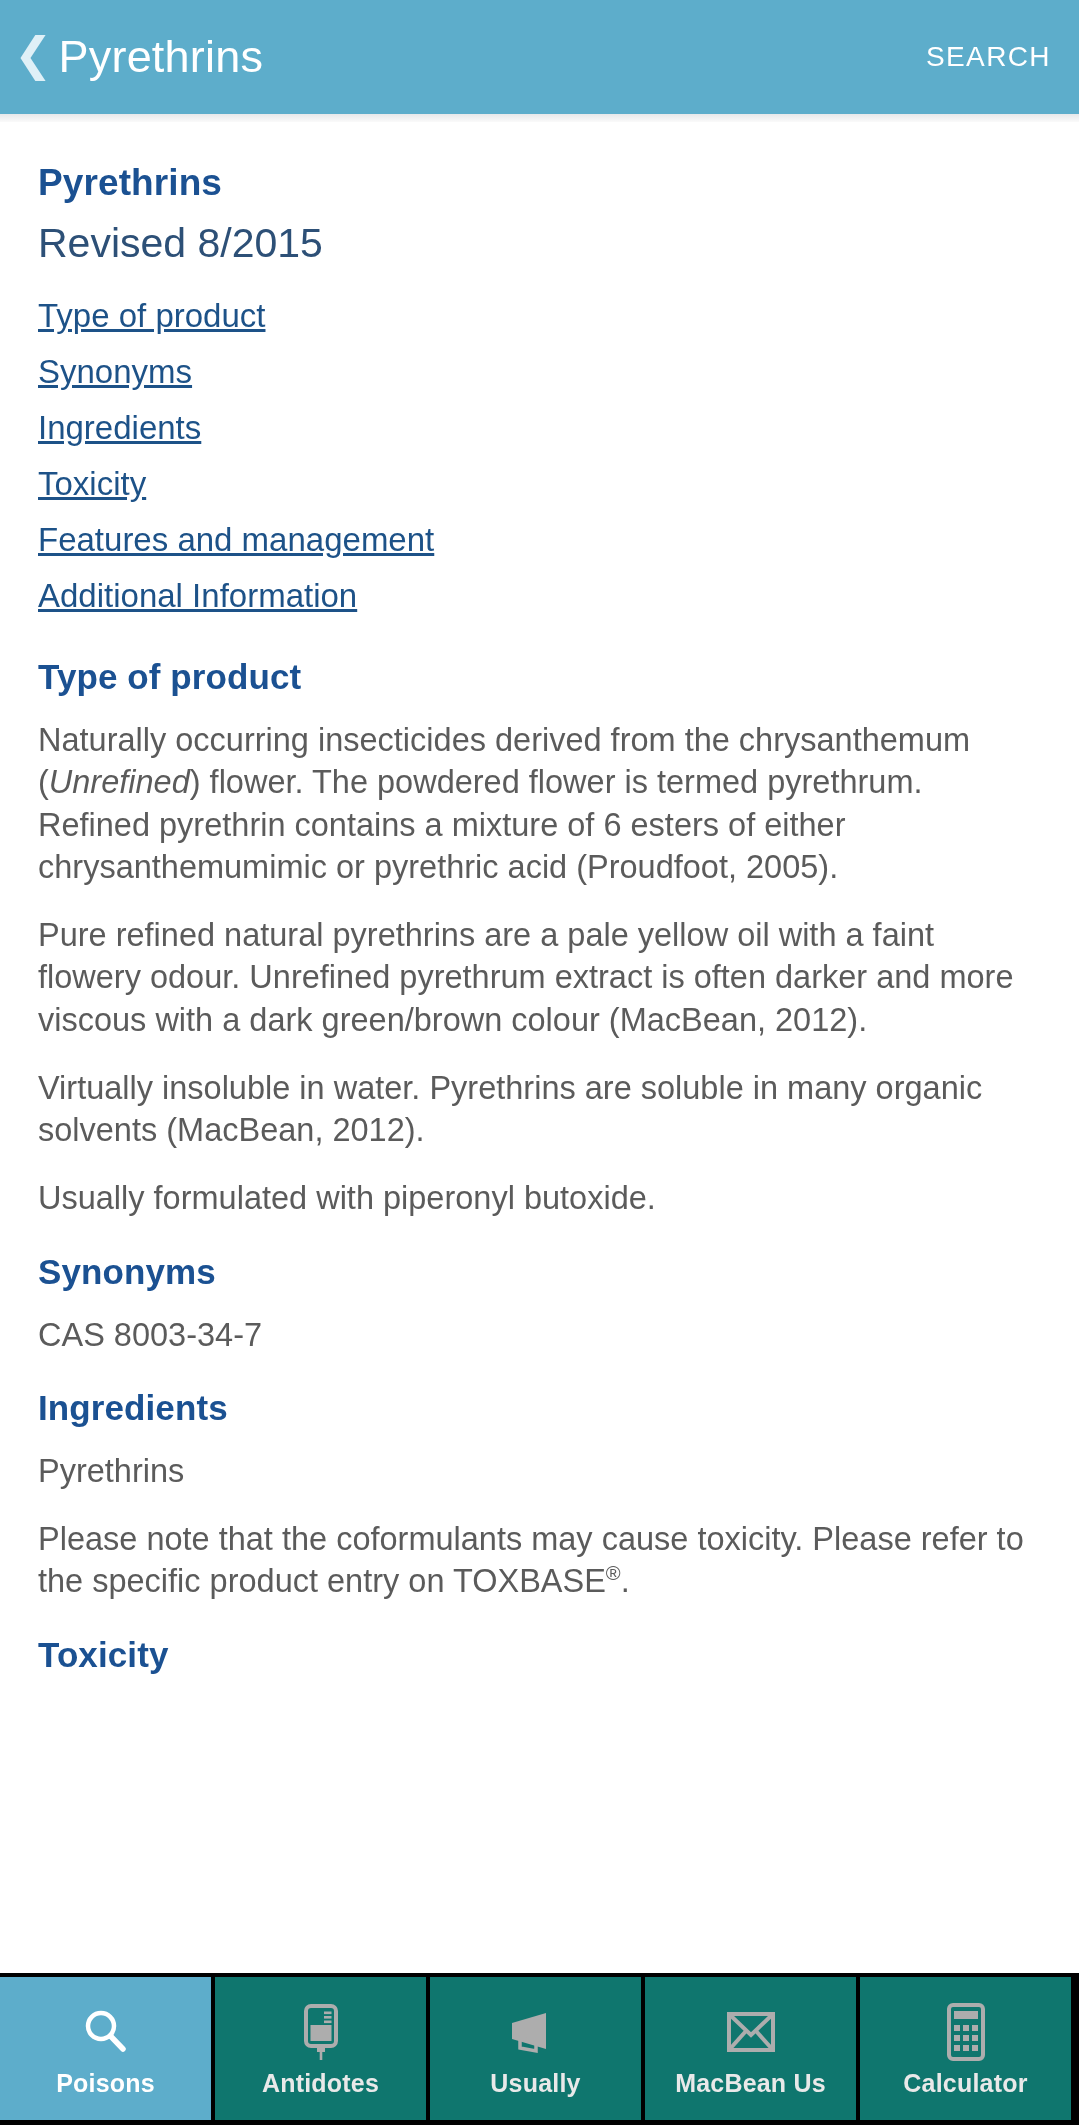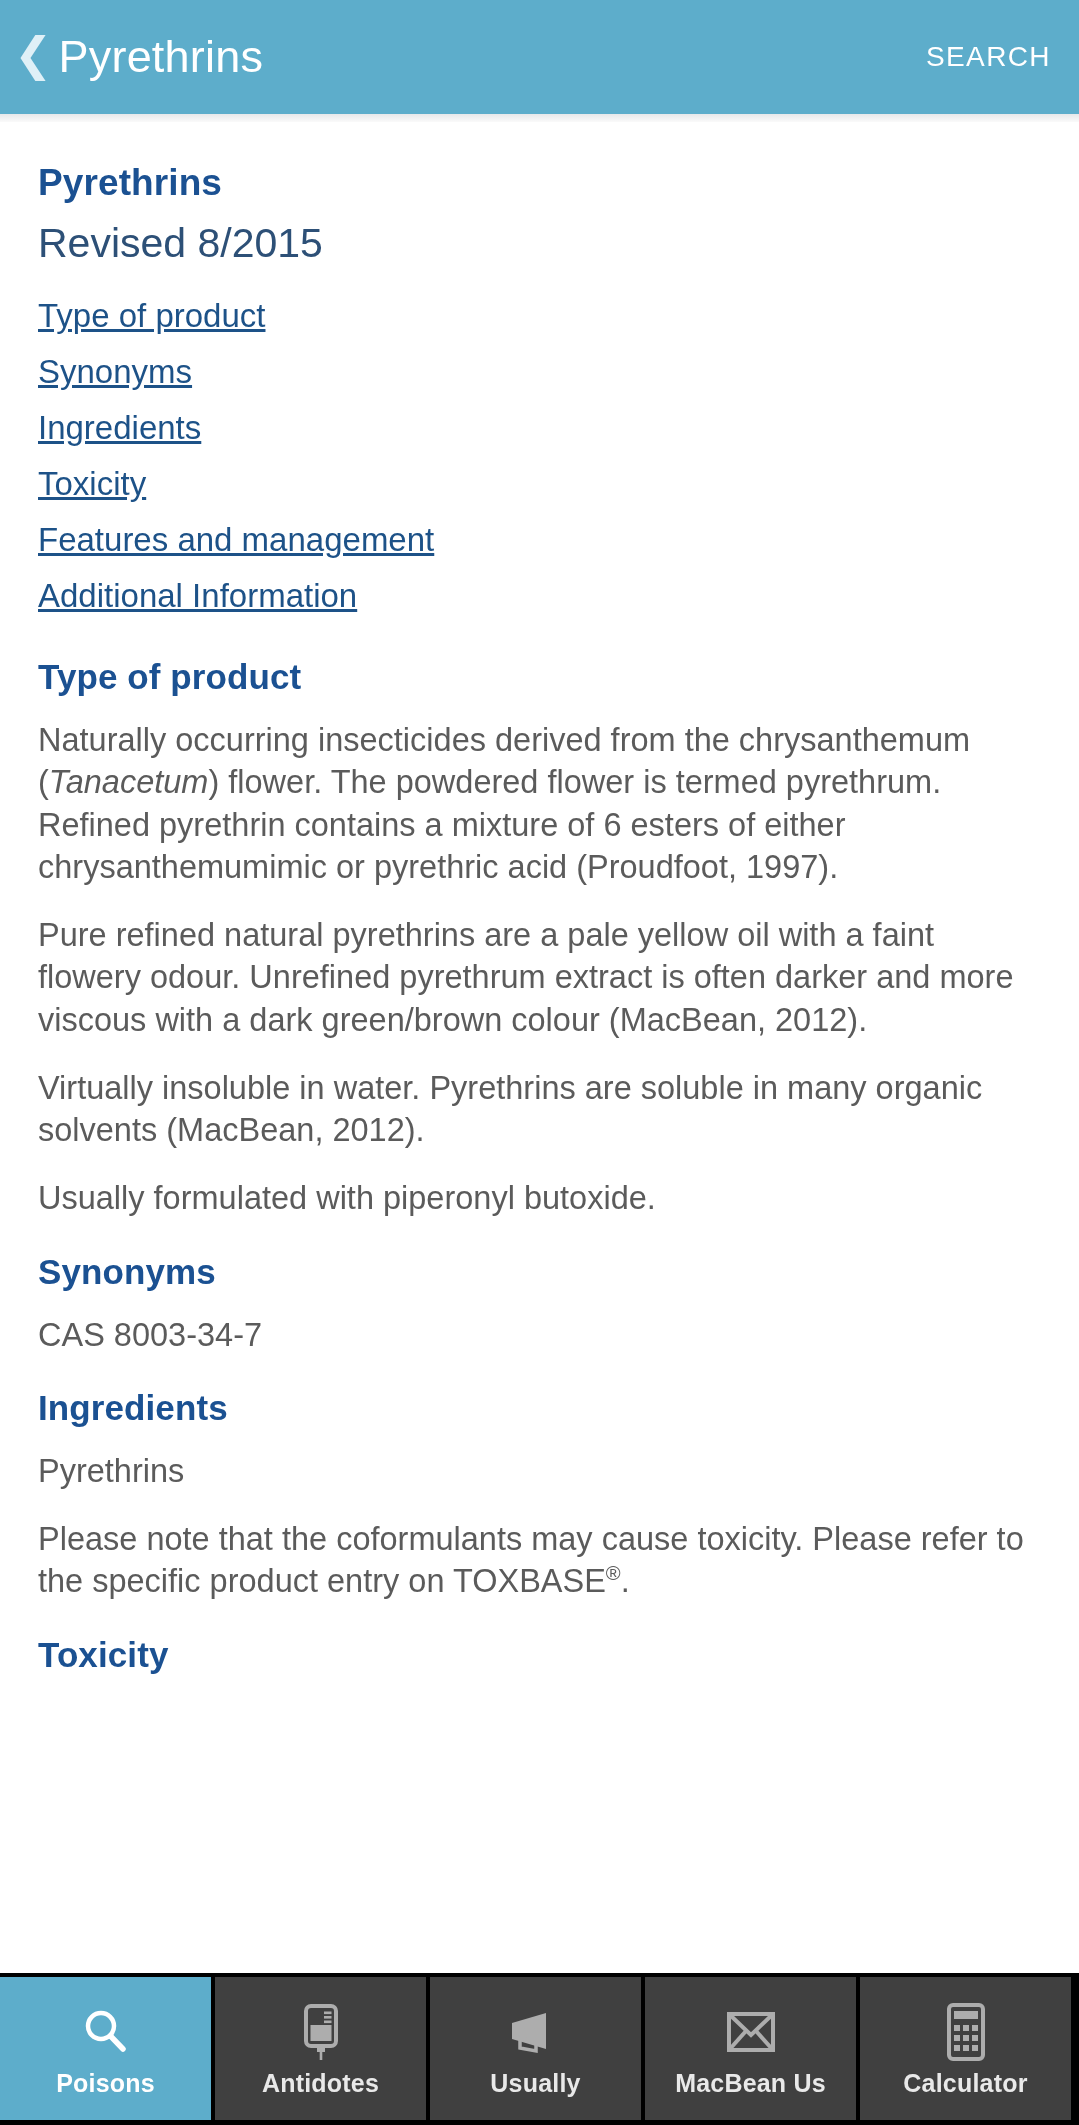--- a/index.html
+++ b/index.html
@@ -131,21 +131,21 @@
     display: flex;
     align-items: stretch;
     border-top: 4px solid #000000;
     border-bottom: 5px solid #000000;
     gap: 4px;
     padding: 0 8px 0 0;
     margin-top: 8px;
   }
   .tab {
     flex: 1 1 0;
-    background: #404040;
+    background: #0f766e;
     display: flex;
     flex-direction: column;
     align-items: center;
     justify-content: center;
     gap: 4px;
     cursor: pointer;
   }
   .tab.active { background: #5dadcb; }
   .tab-icon {
     height: 66px;
@@ -184,21 +184,21 @@
     <div class="toc">
       <a class="toc-link">Type of product</a>
       <a class="toc-link">Synonyms</a>
       <a class="toc-link">Ingredients</a>
       <a class="toc-link">Toxicity</a>
       <a class="toc-link">Features and management</a>
       <a class="toc-link">Additional Information</a>
     </div>
 
     <div class="section-heading">Type of product</div>
-    <p class="para"><span>Naturally occurring insecticides derived from the chrysanthemum (</span><em>Tanacetum</em><span>) flower. The powdered flower is termed pyrethrum. Refined pyrethrin contains a mixture of 6 esters of either chrysanthemumimic or pyrethric acid (Proudfoot, 1997).</span></p>
+    <p class="para"><span>Naturally occurring insecticides derived from the chrysanthemum (</span><em>Unrefined</em><span>) flower. The powdered flower is termed pyrethrum. Refined pyrethrin contains a mixture of 6 esters of either chrysanthemumimic or pyrethric acid (Proudfoot, 2005).</span></p>
     <p class="para">Pure refined natural pyrethrins are a pale yellow oil with a faint flowery odour. Unrefined pyrethrum extract is often darker and more viscous with a dark green/brown colour (MacBean, 2012).</p>
     <p class="para">Virtually insoluble in water. Pyrethrins are soluble in many organic solvents (MacBean, 2012).</p>
     <p class="para">Usually formulated with piperonyl butoxide.</p>
 
     <div class="section-heading">Synonyms</div>
     <p class="para">CAS 8003-34-7</p>
 
     <div class="section-heading">Ingredients</div>
     <p class="para">Pyrethrins</p>
     <p class="para"><span>Please note that the coformulants may cause toxicity. Please refer to the specific product entry on TOXBASE</span><sup>®</sup><span>.</span></p>

